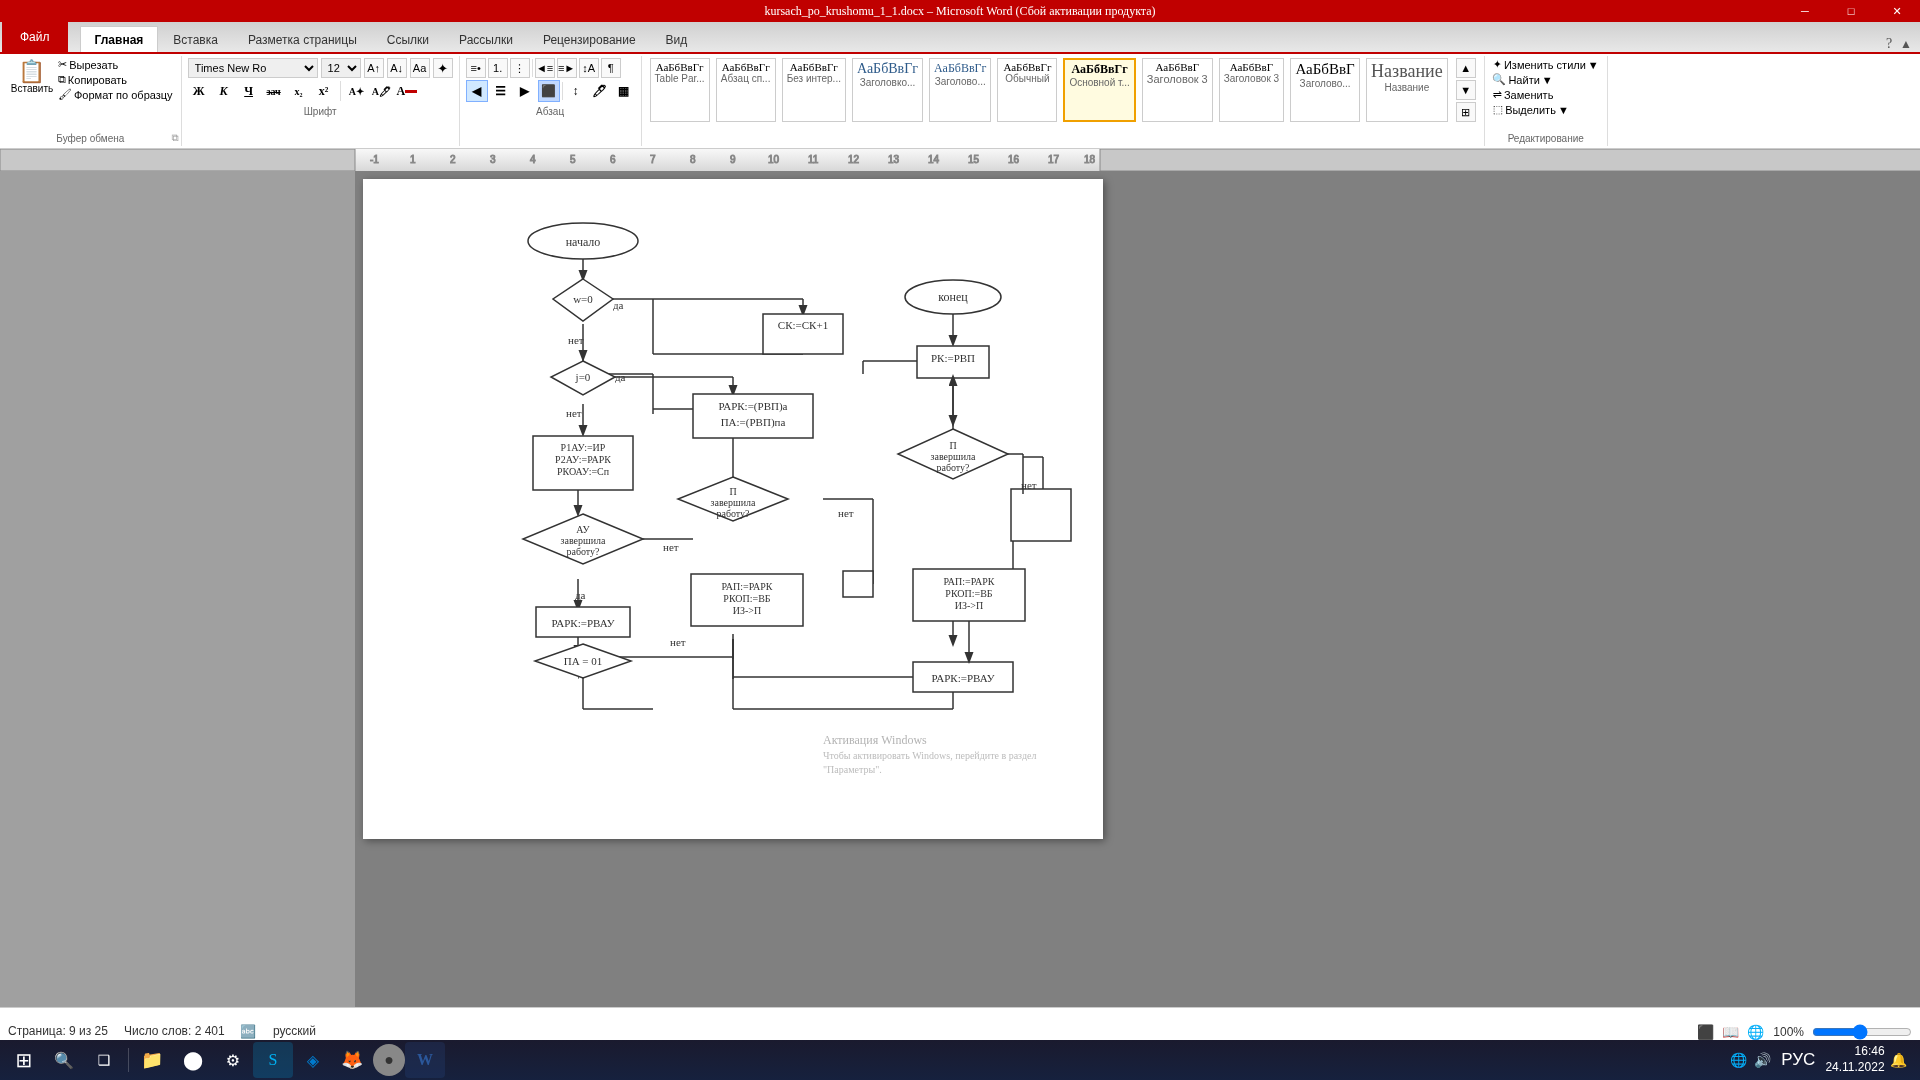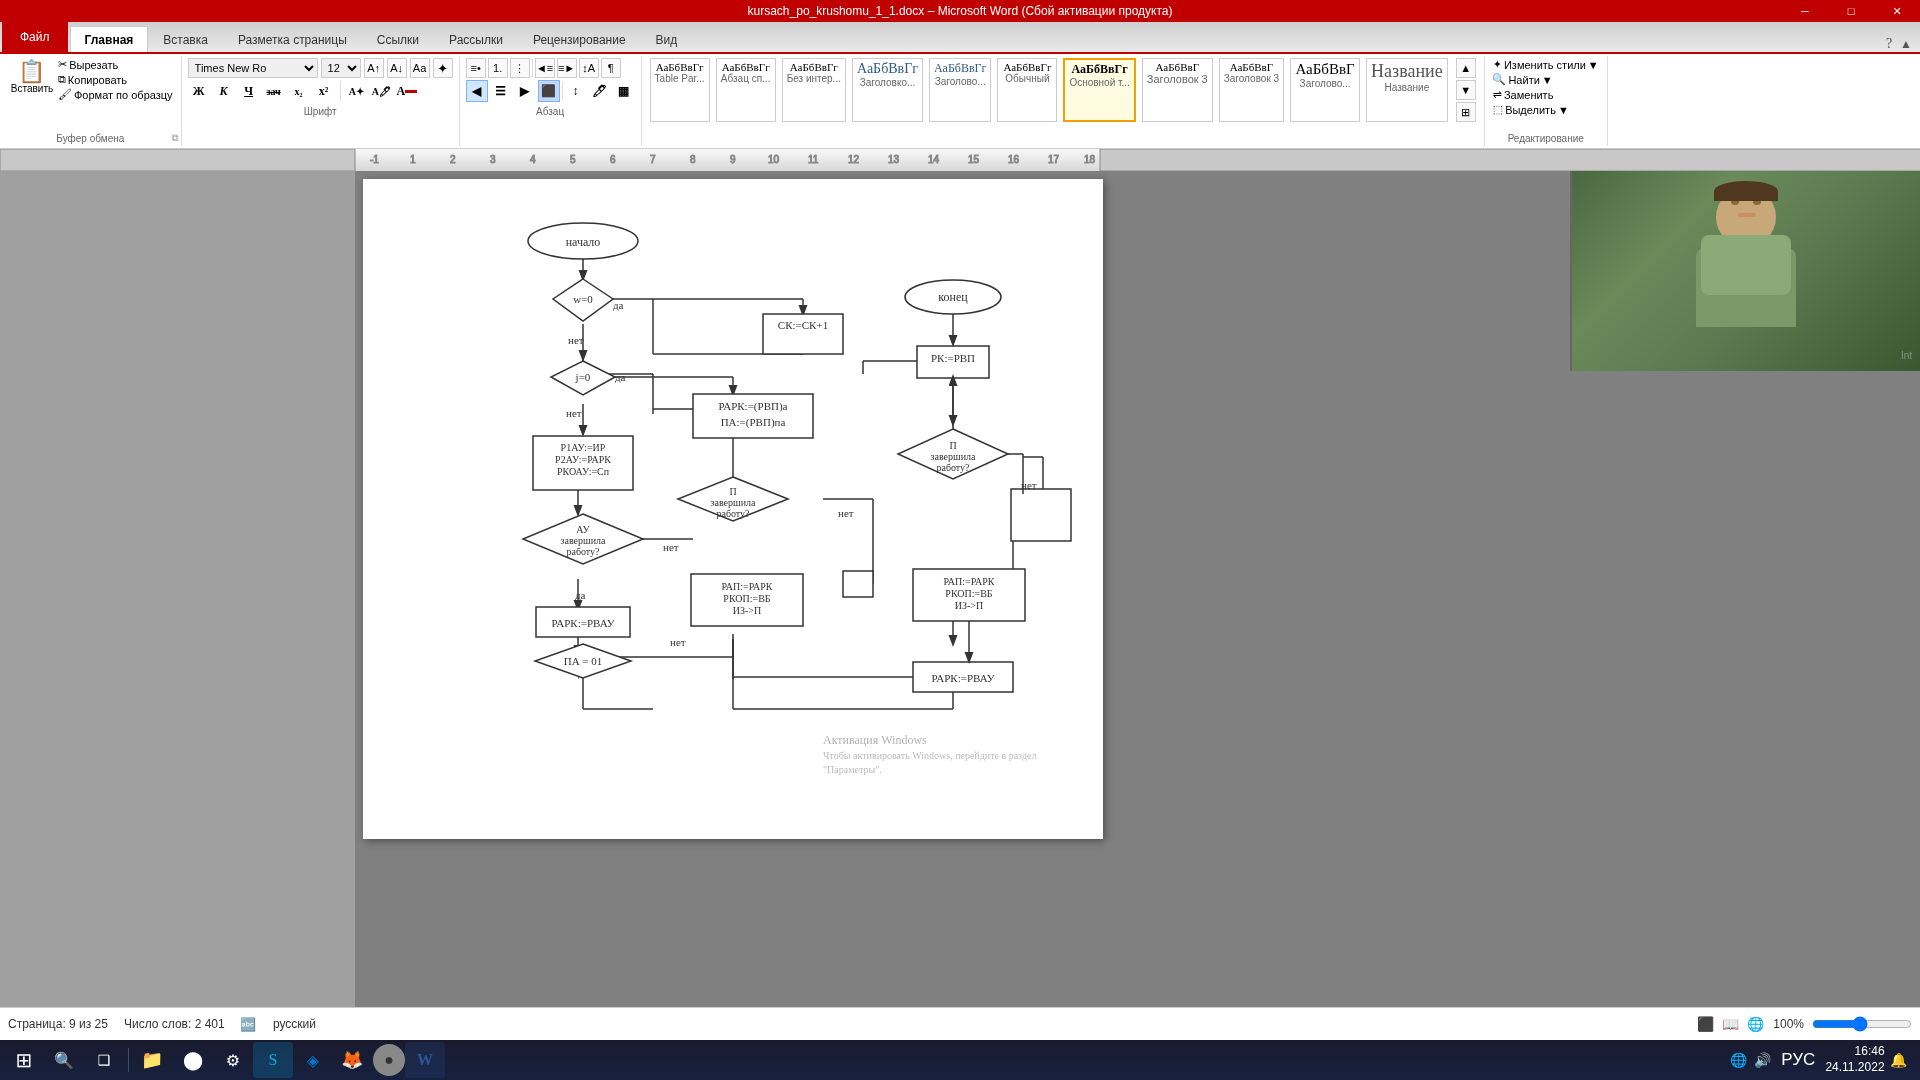--- a/index.html
+++ b/index.html
@@ -2,21 +2,21 @@
 <html><head>
   <meta charset="utf-8">
   <style>
     * { margin: 0; padding: 0; box-sizing: border-box; }
     body { width: 1920px; height: 1080px; overflow: hidden; font-family: 'Times New Roman', serif; background: #f0f0f0; }
 
     
     #title-bar {
       width: 100%; height: 22px; background: #c00000;
       display: flex; align-items: center; justify-content: center;
-      color: white; font-size: 12px; font-family: Liberation Sans, sans-serif;
+      color: white; font-size: 12px; font-family: Liberation Serif, serif;
       position: relative;
     }
     #title-bar-controls {
       position: absolute; right: 0; top: 0; display: flex; height: 100%;
     }
     .title-btn {
       width: 46px; height: 100%; display: flex; align-items: center; justify-content: center;
       color: white; font-size: 11px; cursor: pointer;
     }
 
@@ -36,21 +36,21 @@
     }
     .tab.active {
       background: #fff; border-color: #ccc; color: #000; font-weight: bold;
       margin-bottom: -1px; height: 27px;
     }
     .tab:not(.active) { color: #333; }
     #file-tab {
       background: #c00000; color: white; padding: 4px 18px;
       font-size: 12px; font-family: 'Segoe UI', sans-serif;
       cursor: pointer; height: 30px; display: flex; align-items: center;
-      margin-right: 2px;
+      margin-right: 12px;
     }
 
     
     #ribbon-content {
       background: #fff; border-top: 2px solid #c00000;
       min-height: 96px; display: flex; align-items: stretch;
       padding: 2px 0;
     }
     .ribbon-group {
       display: flex; flex-direction: column; padding: 2px 8px;
@@ -442,37 +442,20 @@
   </svg>
   <span style="opacity:0;">ruler</span>
 </div>
 
 <div id="main-area" style="height:calc(1080px - 22px - 30px - 98px - 22px - 40px - 22px); display:flex;">
 
   <div id="left-panel" style="width:355px; background:#a0a0a0; min-height:100%;"></div>
 
   <div id="doc-area" style="flex:1; background:#808080; overflow:hidden; position:relative;">
 
-    <div id="webcam" style="position:absolute; right:0; top:0; width:350px; height:200px; background:#333; z-index:10; overflow:hidden; border-left:2px solid #666;">
-
-      <div style="width:100%; height:100%; background:linear-gradient(135deg, #4a6840 0%, #6a8a5a 30%, #5a7850 60%, #3a5830 100%); position:relative; overflow:hidden;">
-
-        <div style="position:absolute; left:50%; top:8%; transform:translateX(-50%); width:60px; height:60px; background:#c8a878; border-radius:50%;"></div>
-        <div style="position:absolute; left:50%; top:38%; transform:translateX(-50%); width:100px; height:80px; background:#7a9868; border-radius:10px 10px 0 0;"></div>
-        <div style="position:absolute; left:50%; top:32%; transform:translateX(-50%); width:90px; height:60px; background:#8aaa78; border-radius:8px;"></div>
-
-        <div style="position:absolute; left:calc(50% - 15px); top:14%; width:8px; height:6px; background:#8a6838; border-radius:50%;"></div>
-        <div style="position:absolute; left:calc(50% + 7px); top:14%; width:8px; height:6px; background:#8a6838; border-radius:50%;"></div>
-        <div style="position:absolute; left:calc(50% - 8px); top:21%; width:18px; height:4px; background:#c89060; border-radius:3px;"></div>
-
-        <div style="position:absolute; left:50%; top:5%; transform:translateX(-50%); width:64px; height:20px; background:#503820; border-radius:50% 50% 0 0;"></div>
-
-        <div style="position:absolute; bottom:10px; right:8px; color:rgba(200,200,200,0.5); font-size:10px; font-family:Arial;">Int</div>
-      </div>
-    </div>
 
     <div id="doc-page" style="background:white; margin:8px 0 8px 8px; width:740px; min-height:620px; box-shadow:2px 2px 8px rgba(0,0,0,0.4); position:relative; overflow:hidden;">
 
       <svg id="flowchart-svg" width="720" height="620" viewBox="0 0 720 620">
 
         <defs>
           <marker id="arrow" markerWidth="8" markerHeight="8" refX="6" refY="3" orient="auto">
             <path d="M0,0 L0,6 L8,3 z" fill="#333"></path>
           </marker>
         </defs>
@@ -637,21 +620,21 @@
         <line x1="350" y1="440" x2="350" y2="480" stroke="#333" stroke-width="1.5"></line>
 
         <line x1="200" y1="479" x2="200" y2="510" stroke="#333" stroke-width="1.5"></line>
         <line x1="200" y1="510" x2="270" y2="510" stroke="#333" stroke-width="1.5"></line>
       </svg>
 
     </div>
   </div>
 </div>
 
-<div id="status-bar" style="position:fixed; bottom:40px; left:0; right:0; height:29px; background:#fff; border-top:1px solid #ccc; display:flex; align-items:center; padding:16px 8px; gap:16px; font-size:12px; font-family:'Segoe UI',sans-serif; color:#333; z-index:50;">
+<div id="status-bar" style="position:fixed; bottom:40px; left:0; right:0; height:29px; background:#fff; border-top:1px solid #ccc; display:flex; align-items:flex-start; padding:16px 8px; gap:16px; font-size:12px; font-family:'Segoe UI',sans-serif; color:#333; z-index:50;">
   <span>Страница: 9 из 25</span>
   <span>Число слов: 2 401</span>
   <span style="font-size:13px;">🔤</span>
   <span style="cursor:pointer;">русский</span>
   <div id="status-right" style="margin-left:auto; display:flex; align-items:center; gap:8px;">
     <span style="cursor:pointer; font-size:14px;">⬛</span>
     <span style="cursor:pointer; font-size:14px;">📖</span>
     <span style="cursor:pointer; font-size:14px;">🌐</span>
     <span style="font-size:12px;">100%</span>
     <input type="range" min="10" max="200" value="100" style="width: 100px; height: 14px;">

